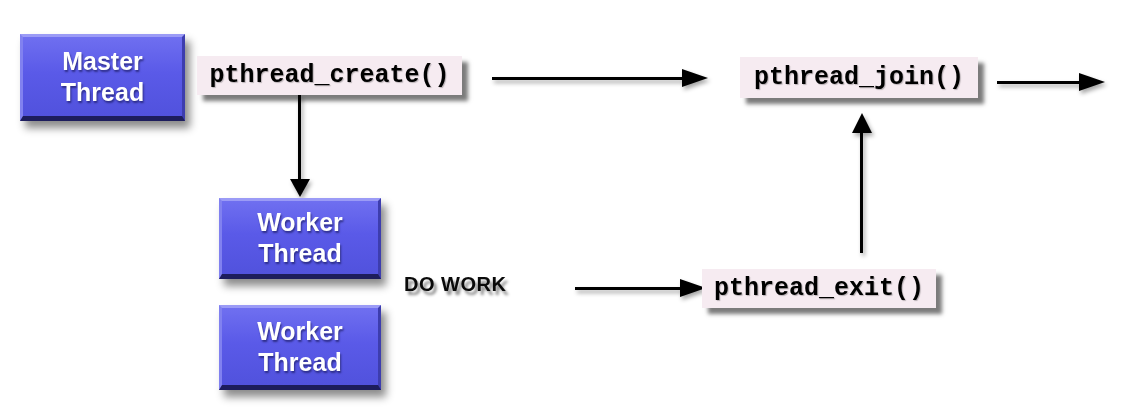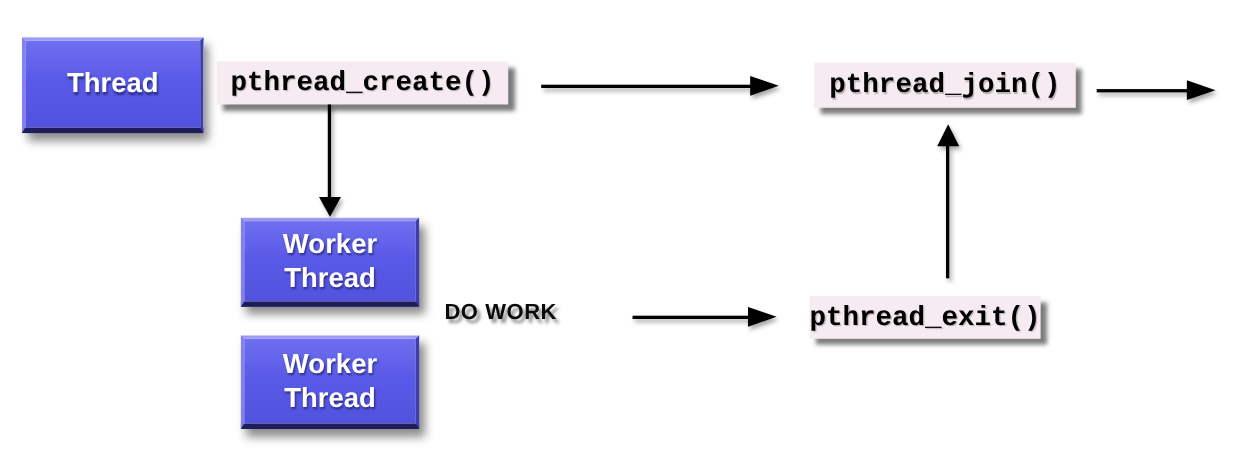--- a/index.html
+++ b/index.html
@@ -52,21 +52,21 @@
     font-size: 25px;
     display: flex;
     align-items: center;
     justify-content: center;
     white-space: nowrap;
     box-shadow: 6px 6px 4px rgba(35, 35, 35, 0.6);
     text-shadow: 1px 1px 1px rgba(0,0,0,0.25);
   }
   #create-label { left: 197px; top: 56px;  width: 265px; height: 39px; }
   #join-label   { left: 740px; top: 57px;  width: 238px; height: 41px; }
-  #exit-label   { left: 736px; top: 269px; width: 210px; height: 39px; }
+  #exit-label   { left: 702px; top: 269px; width: 234px; height: 39px; }
 
   
   #do-work {
     position: absolute;
     left: 404px;
     top: 273px;
     color: #0a0a0a;
     font-weight: bold;
     font-size: 20px;
     letter-spacing: 0.5px;
@@ -135,20 +135,21 @@
   #arrow-exit-join { left: 852px; top: 113px; width: 20px; height: 140px; }
   #arrow-exit-join .head-up { left: 0; top: 0; }
   #arrow-exit-join .shaft-v { left: 8px; top: 18px; height: 122px; }
 </style>
 </head>
 <body>
 
 <div id="canvas">
 
   <div class="thread-box" id="master-box">
+    <span>Master</span>
     <span>Thread</span>
   </div>
 
   <div class="call-label" id="create-label">
     <span>pthread_create()</span>
   </div>
 
   <div class="arrow" id="arrow-create-join">
     <div class="shaft-h"></div>
     <div class="head-right"></div>

